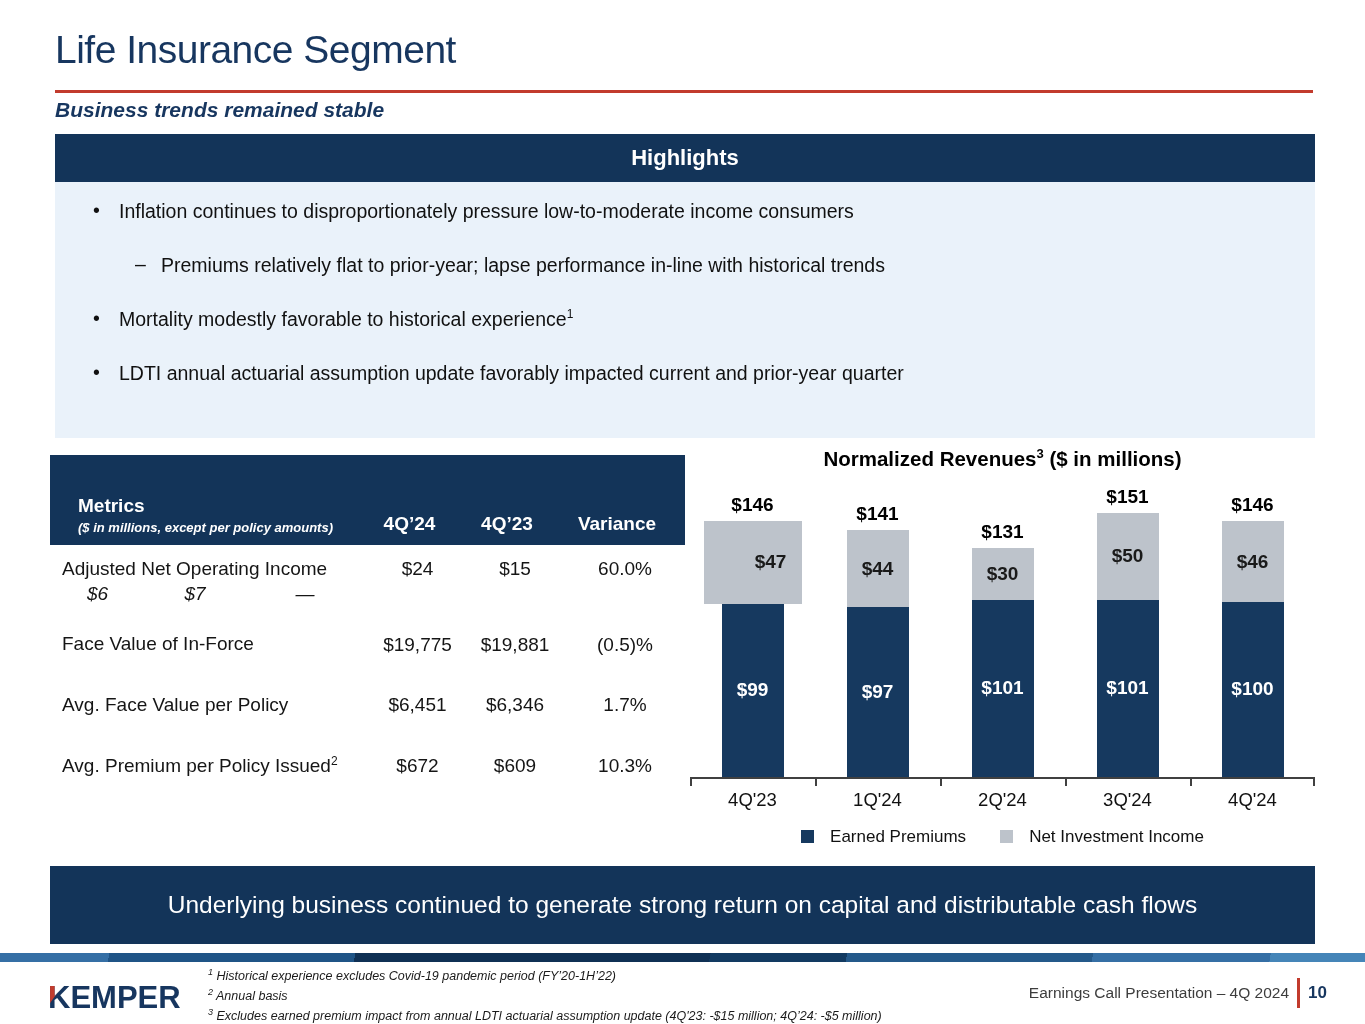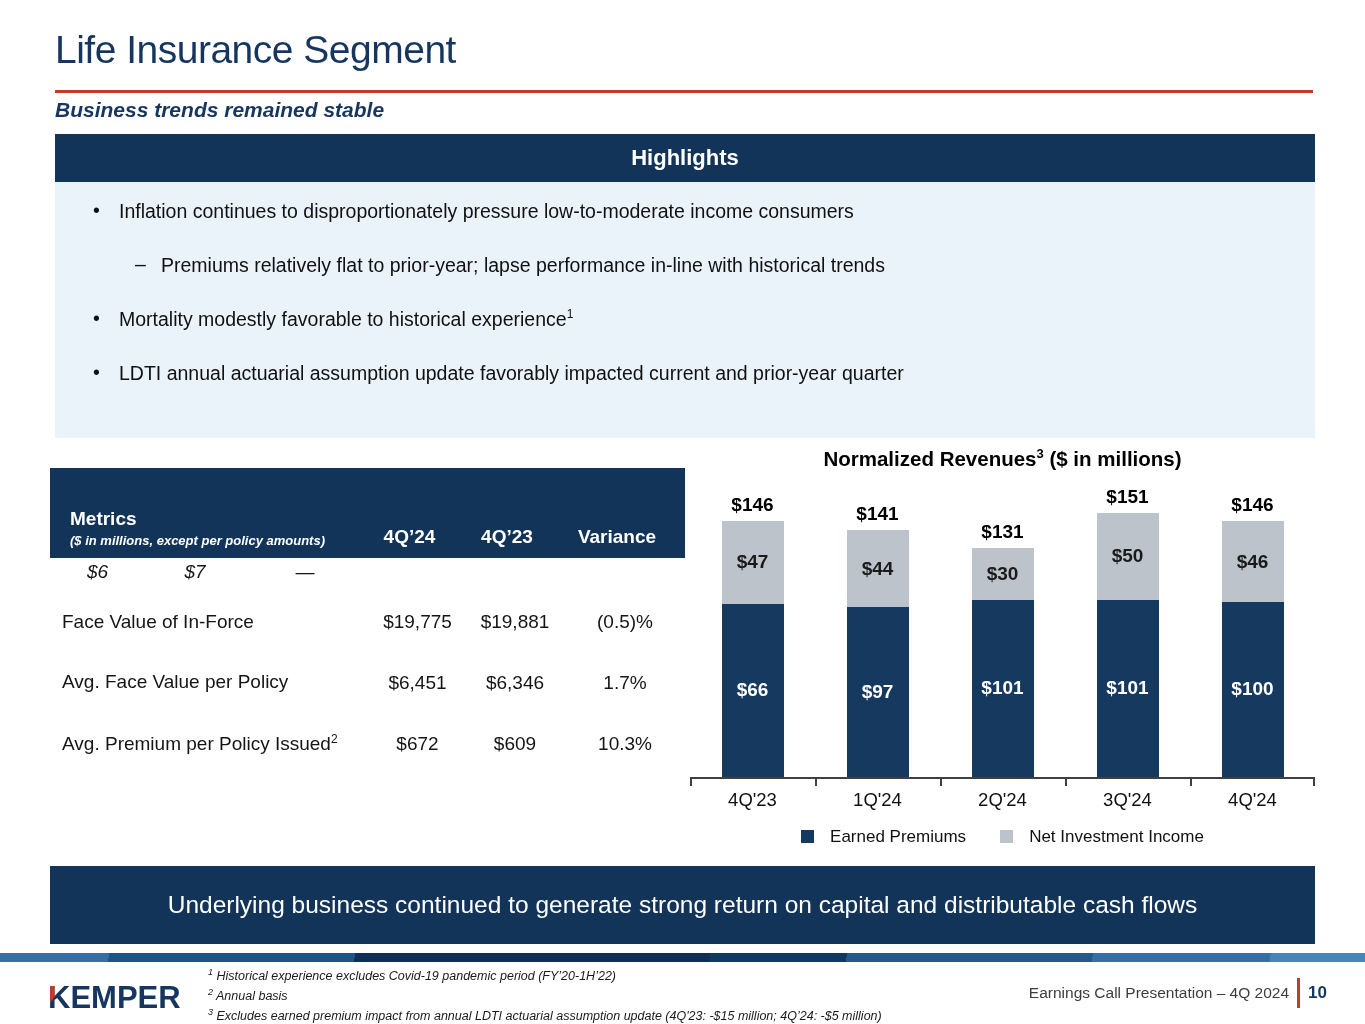--- a/index.html
+++ b/index.html
@@ -17,21 +17,21 @@
   .hl-box{position:absolute;left:55px;top:182px;width:1260px;height:256px;background:#EAF2FA;box-sizing:border-box;padding-top:17px;}
   .hl-box ul{list-style:none;margin:0;padding:0;}
   .hl-box li{display:flex;font-size:19.5px;color:#111;margin:0 0 30px 38px;line-height:1.2;}
   .hl-box li.sub{margin-left:80px;}
   .hl-box .marker{width:26px;flex:none;}
   .hl-box sup{font-size:12px;}
 
   
   .metrics{position:absolute;left:50px;top:455px;width:635px;}
   .mt-header{background:#133459;color:#fff;height:90px;box-sizing:border-box;
-             padding:8px 8px 10px 20px;display:flex;align-items:flex-end;margin-top:13px;}
+             padding:8px 8px 10px 28px;display:flex;align-items:flex-end;}
   .mt-title-cell{flex:1;}
   .mt-title{font-size:19px;font-weight:700;margin-bottom:3px;}
   .mt-sub{font-size:13px;font-style:italic;font-weight:700;}
   .mt-col{width:95px;text-align:center;font-size:19px;font-weight:700;}
   .mt-col.c2{width:100px;}
   .mt-col.c3{width:120px;}
   .mrow{display:flex;align-items:baseline;font-size:19px;color:#151515;}
   .mrow .mlabel{flex:1;padding-left:12px;}
   .mrow .mval{width:95px;text-align:center;}
   .mrow .mval.c2{width:100px;}
@@ -117,20 +117,26 @@
     <div class="mt-header">
       <div class="mt-title-cell">
         <div class="mt-title">Metrics</div>
         <div class="mt-sub">($ in millions, except per policy amounts)</div>
       </div>
       <div class="mt-col">4Q’24</div>
       <div class="mt-col c2">4Q’23</div>
       <div class="mt-col c3">Variance</div>
     </div>
 
+    <div class="mrow r1">
+      <div class="mlabel"><span>Adjusted Net Operating Income</span><sup></sup></div>
+      <div class="mval">$24</div>
+      <div class="mval c2">$15</div>
+      <div class="mval c3">60.0%</div>
+    </div>
     <div class="mrow r2">
       <div class="mval">$6</div>
       <div class="mval c2">$7</div>
       <div class="mval c3">—</div>
     </div>
     <div class="mrow r3">
       <div class="mlabel"><span>Face Value of In-Force</span><sup></sup></div>
       <div class="mval">$19,775</div>
       <div class="mval c2">$19,881</div>
       <div class="mval c3">(0.5)%</div>
@@ -147,25 +153,25 @@
       <div class="mval c2">$609</div>
       <div class="mval c3">10.3%</div>
     </div>
   </div>
 
   <div class="chart">
     <div class="chart-title"><span>Normalized Revenues</span><sup>3</sup><span style="white-space:pre"> ($ in millions)</span></div>
     <div class="plot">
       <div class="bar-group">
         <div class="bar-total">$146</div>
-        <div class="seg seg-nii" style="height: 82.25px; background: rgb(189, 195, 203);">
+        <div class="seg seg-nii" style="height: 82.25px; background: rgb(189, 195, 203); padding-left: 36px;">
             <span>$47</span>
           </div>
         <div class="seg seg-ep" style="height: 173.25px; background: rgb(22, 57, 95);">
-            <span>$66</span>
+            <span>$99</span>
           </div>
       </div>
       <div class="bar-group">
         <div class="bar-total">$141</div>
         <div class="seg seg-nii" style="height: 77px; background: rgb(189, 195, 203);">
             <span>$44</span>
           </div>
         <div class="seg seg-ep" style="height: 169.75px; background: rgb(22, 57, 95);">
             <span>$97</span>
           </div>

